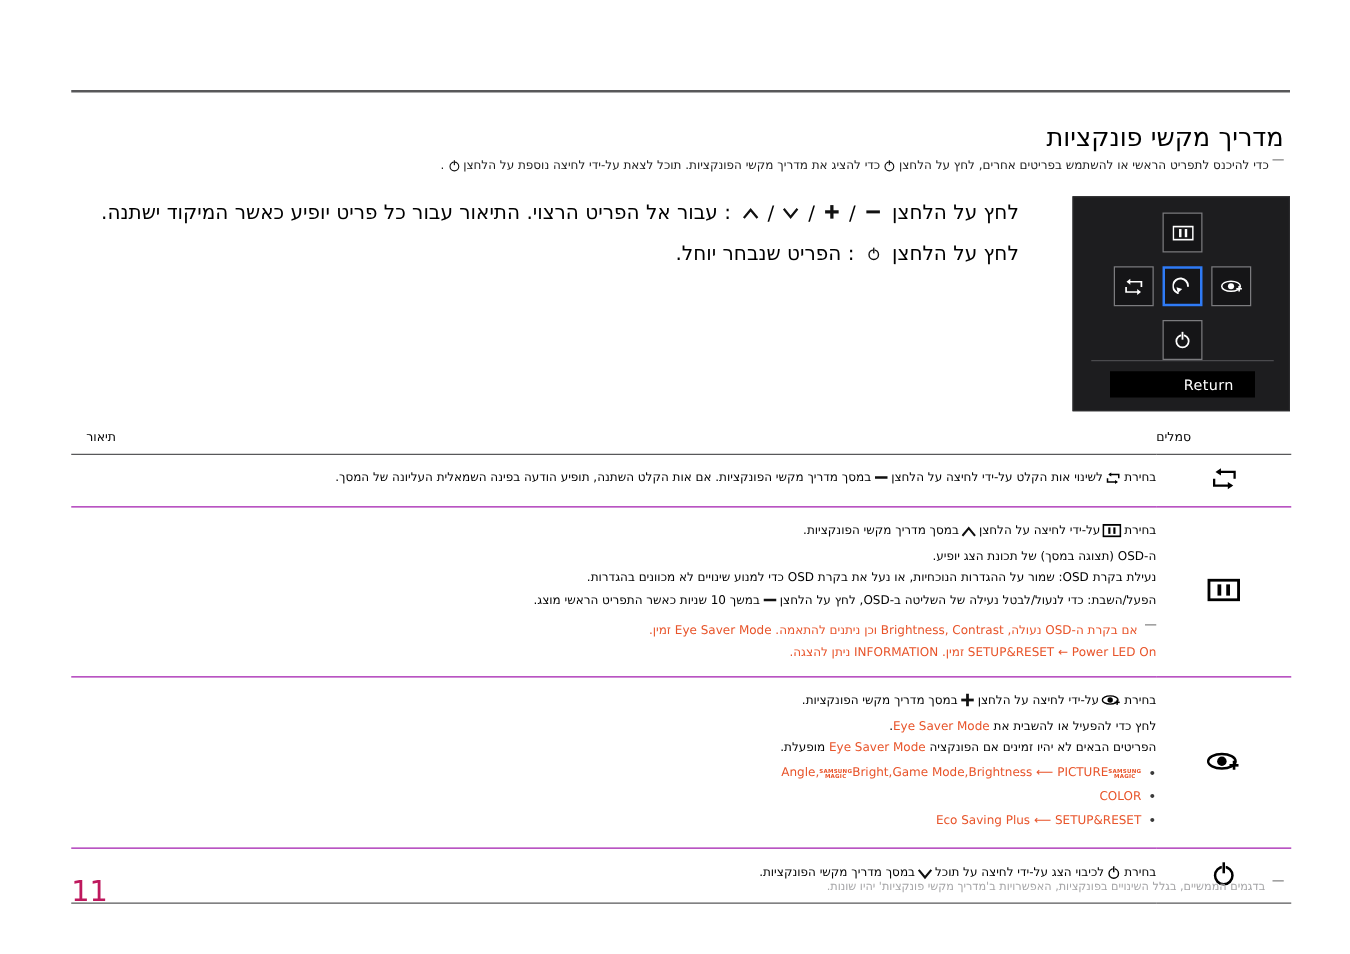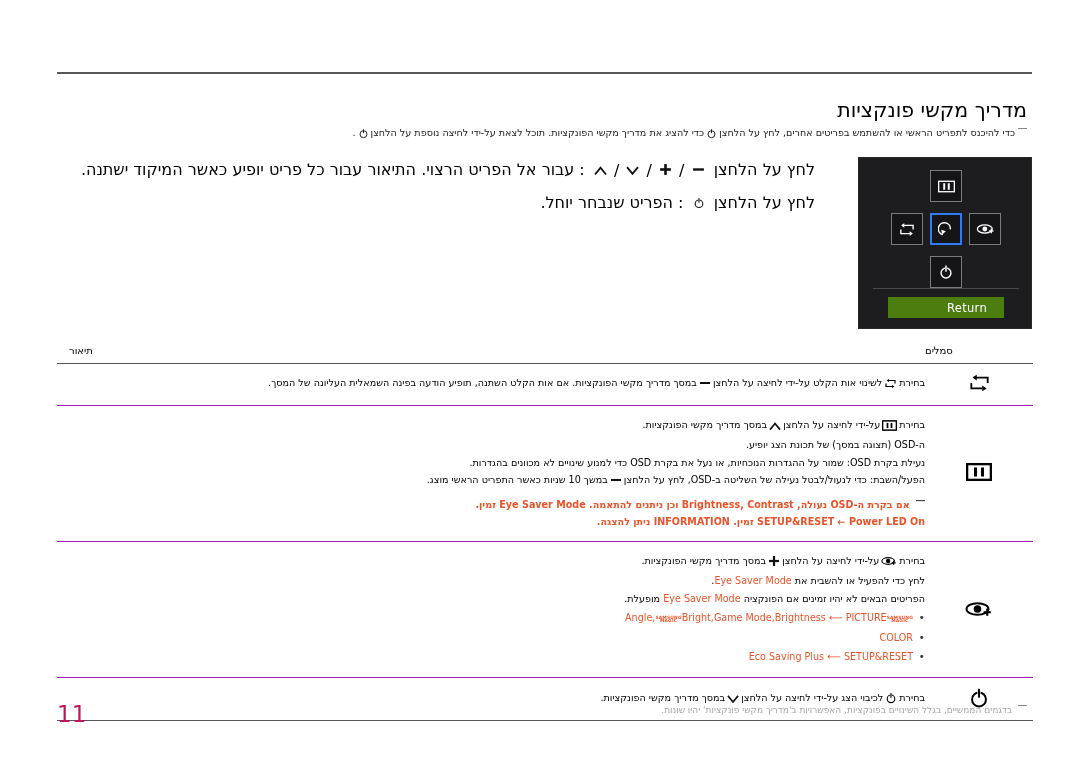--- a/index.html
+++ b/index.html
@@ -115,21 +115,21 @@
   .osd-divider {
     position: absolute;
     left: 14px; top: 130px;
     width: 146px; height: 1px;
     background: #4a4a4d;
   }
   .osd-return {
     position: absolute;
     left: 29px; top: 139px;
     width: 116px; height: 21px;
-    background: #4d7c0f;
+    background: #000000;
     color: #ffffff;
     font-size: 11.5px;
     display: flex;
     align-items: center;
     justify-content: center;
     direction: ltr;
     letter-spacing: .3px;
     padding-left: 42px;
   }
 
@@ -152,21 +152,21 @@
   .tbl thead tr { border-bottom: 1.6px solid #58585a; }
   .tbl td {
     padding: 9px 0;
     vertical-align: middle;
     border-bottom: 1px solid #a21caf;
   }
   .tbl tbody tr:last-child td { border-bottom: 1.6px solid #58585a; }
   .col-sym { width: 108px; text-align: center; }
   .col-desc { text-align: right; padding-left: 12px !important; }
   .desc-line { line-height: 1.62; margin: 2px 0; }
-  .desc-line.note { color: #e8542a; font-weight: bold; }
+  .desc-line.note { color: #e8542a; }
   .orange { color: #e8542a; }
   .inline-ico {
     display: inline-block;
     vertical-align: -3px;
     margin: 0 2px;
   }
   .bullets {
     list-style: none;
     margin: 4px 0 0 0;
     padding: 0;
@@ -439,21 +439,21 @@
               <rect x="10.3" y="1.6" width="3.4" height="10.4" fill="#fff"></rect>
               <rect x="10.9" y="2" width="2.2" height="9.6" fill="#000"></rect>
             </svg>
         </td>
         <td class="col-desc">
           <div class="desc-line">
             <span>בחירת</span><span class="inline-ico"><svg width="12" height="12" viewBox="0 0 24 24">
                   <circle cx="12" cy="13.6" r="7.6" fill="none" stroke="#000" stroke-width="2.2"></circle>
                   <rect x="10.3" y="1.6" width="3.4" height="10.4" fill="#fff"></rect>
                   <rect x="10.9" y="2" width="2.2" height="9.6" fill="#000"></rect>
-                </svg></span><span>לכיבוי הצג על-ידי לחיצה על הלחצן</span><span class="inline-ico"><svg width="12" height="10" viewBox="0 0 24 20">
+                </svg></span><span>לכיבוי הצג על-ידי לחיצה על תוכל</span><span class="inline-ico"><svg width="12" height="10" viewBox="0 0 24 20">
                   <path d="M3 5 L12 16 L21 5" fill="none" stroke="#111" stroke-width="3.4" stroke-linecap="square"></path>
                 </svg></span><span>במסך מדריך מקשי הפונקציות.</span>
           </div>
         </td>
       </tr>
 
     </tbody>
   </table>
 
   <div class="footer-note">

